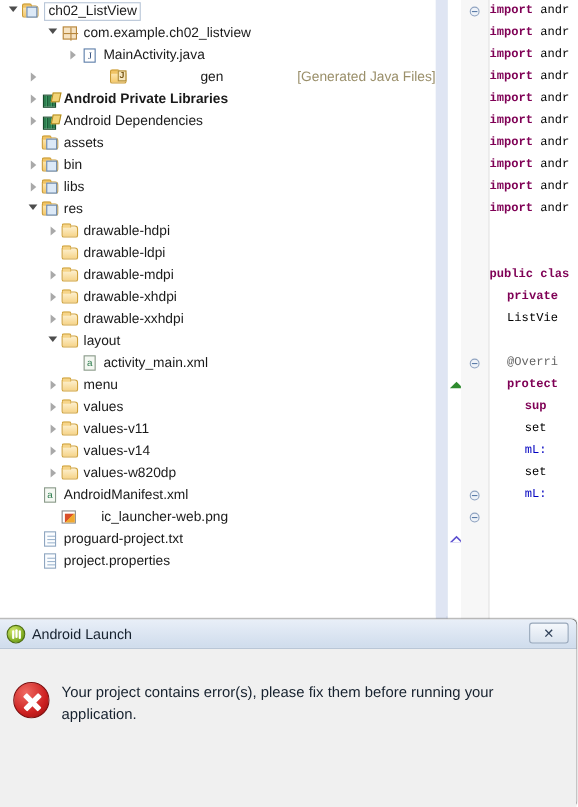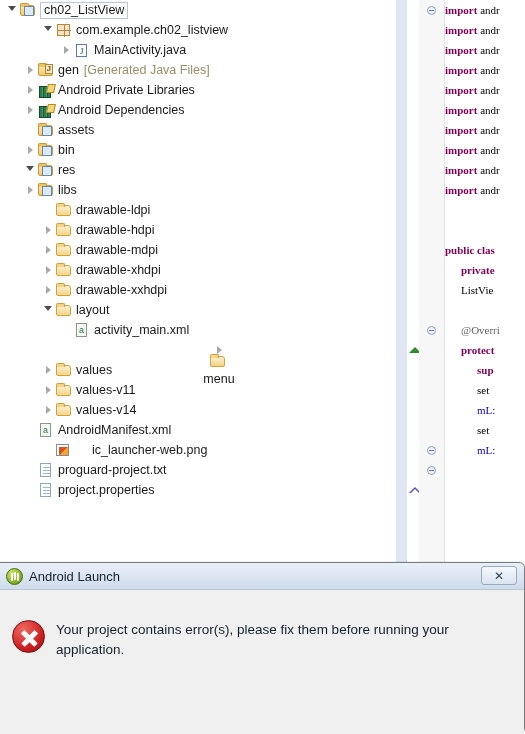--- a/index.html
+++ b/index.html
@@ -172,21 +172,21 @@
     position:absolute; left:11px; top:0; width:12px; height:734px;
     background:#ffffff;
   }
   #fold-col {
     position:absolute; left:23px; top:0; width:26px; height:734px;
     background:#f7f7f7; border-right:1px solid #e3e3e3;
   }
   #code-area {
     position:absolute; left:49px; top:0; right:0; height:626px;
     overflow:hidden;
-    font-family:Liberation Serif, serif;
+    font-family:Liberation Mono, monospace;
     font-size:11px;
     line-height:20px;
     white-space: pre;
   }
   .cl { height:20px; line-height:20px; white-space:pre; }
   .kw { color:#7f0055; font-weight:bold; }
   .ann { color:#646464; }
   .fld { color:#0000c0; }
   .cmt { color:#3f7f5f; }
   .pln { color:#000000; }
@@ -310,29 +310,29 @@
         </span>
         <span class="label">com.example.ch02_listview</span>
       </div>
       <div class="row" style="padding-left: 60px;">
         <span class="arrow collapsed"></span>
         <span class="icon">
           <span class="ic-java"></span>
         </span>
         <span class="label">MainActivity.java</span>
       </div>
-      <div class="row" style="padding-left: 24px;">
+      <div class="row" style="padding-left: 24px; justify-content: space-between;">
         <span class="arrow collapsed"></span>
         <span class="icon">
           <span class="ic-folder-open ic-prj-j"></span>
         </span>
         <span class="label">gen</span>
         <span class="label label-sub" style="margin-left: 5px;">[Generated Java Files]</span>
       </div>
-      <div class="row" style="padding-left: 24px;">
+      <div class="row" style="padding-left: 24px; font-weight: bold;">
         <span class="arrow collapsed"></span>
         <span class="icon">
           <span class="ic-lib"></span>
         </span>
         <span class="label">Android Private Libraries</span>
       </div>
       <div class="row" style="padding-left: 24px;">
         <span class="arrow collapsed"></span>
         <span class="icon">
           <span class="ic-lib"></span>
@@ -347,52 +347,52 @@
         <span class="label">assets</span>
       </div>
       <div class="row" style="padding-left: 24px;">
         <span class="arrow collapsed"></span>
         <span class="icon">
           <span class="ic-folder-open ic-prj"></span>
         </span>
         <span class="label">bin</span>
       </div>
       <div class="row" style="padding-left: 24px;">
+        <span class="arrow collapsed"></span>
+        <span class="icon">
+          <span class="ic-folder-open ic-prj"></span>
+        </span>
+        <span class="label">libs</span>
+      </div>
+      <div class="row" style="padding-left: 24px;">
         <span class="arrow expanded"></span>
         <span class="icon">
           <span class="ic-folder-open ic-prj"></span>
         </span>
         <span class="label">res</span>
       </div>
-      <div class="row" style="padding-left: 24px;">
-        <span class="arrow collapsed"></span>
-        <span class="icon">
-          <span class="ic-folder-open ic-prj"></span>
-        </span>
-        <span class="label">libs</span>
+      <div class="row" style="padding-left: 42px;">
+        <span class="arrow collapsed"></span>
+        <span class="icon">
+          <span class="ic-folder"></span>
+        </span>
+        <span class="label">drawable-hdpi</span>
       </div>
       <div class="row" style="padding-left: 42px;">
         <span class="arrow "></span>
         <span class="icon">
           <span class="ic-folder"></span>
         </span>
         <span class="label">drawable-ldpi</span>
       </div>
       <div class="row" style="padding-left: 42px;">
         <span class="arrow collapsed"></span>
         <span class="icon">
           <span class="ic-folder"></span>
         </span>
-        <span class="label">drawable-hdpi</span>
-      </div>
-      <div class="row" style="padding-left: 42px;">
-        <span class="arrow collapsed"></span>
-        <span class="icon">
-          <span class="ic-folder"></span>
-        </span>
         <span class="label">drawable-mdpi</span>
       </div>
       <div class="row" style="padding-left: 42px;">
         <span class="arrow collapsed"></span>
         <span class="icon">
           <span class="ic-folder"></span>
         </span>
         <span class="label">drawable-xhdpi</span>
       </div>
       <div class="row" style="padding-left: 42px;">
@@ -409,21 +409,21 @@
         </span>
         <span class="label">layout</span>
       </div>
       <div class="row" style="padding-left: 60px;">
         <span class="arrow "></span>
         <span class="icon">
           <span class="ic-xml"></span>
         </span>
         <span class="label">activity_main.xml</span>
       </div>
-      <div class="row" style="padding-left: 42px; flex-direction: column;">
+      <div class="row" style="padding-left: 42px;">
         <span class="arrow collapsed"></span>
         <span class="icon">
           <span class="ic-folder"></span>
         </span>
         <span class="label">menu</span>
       </div>
       <div class="row" style="padding-left: 42px;">
         <span class="arrow collapsed"></span>
         <span class="icon">
           <span class="ic-folder"></span>
@@ -436,20 +436,27 @@
           <span class="ic-folder"></span>
         </span>
         <span class="label">values-v11</span>
       </div>
       <div class="row" style="padding-left: 42px;">
         <span class="arrow collapsed"></span>
         <span class="icon">
           <span class="ic-folder"></span>
         </span>
         <span class="label">values-v14</span>
+      </div>
+      <div class="row" style="padding-left: 42px;">
+        <span class="arrow collapsed"></span>
+        <span class="icon">
+          <span class="ic-folder"></span>
+        </span>
+        <span class="label">values-w820dp</span>
       </div>
       <div class="row" style="padding-left: 24px;">
         <span class="arrow "></span>
         <span class="icon">
           <span class="ic-xml"></span>
         </span>
         <span class="label">AndroidManifest.xml</span>
       </div>
       <div class="row" style="padding-left: 24px; gap: 17px;">
         <span class="arrow "></span>

